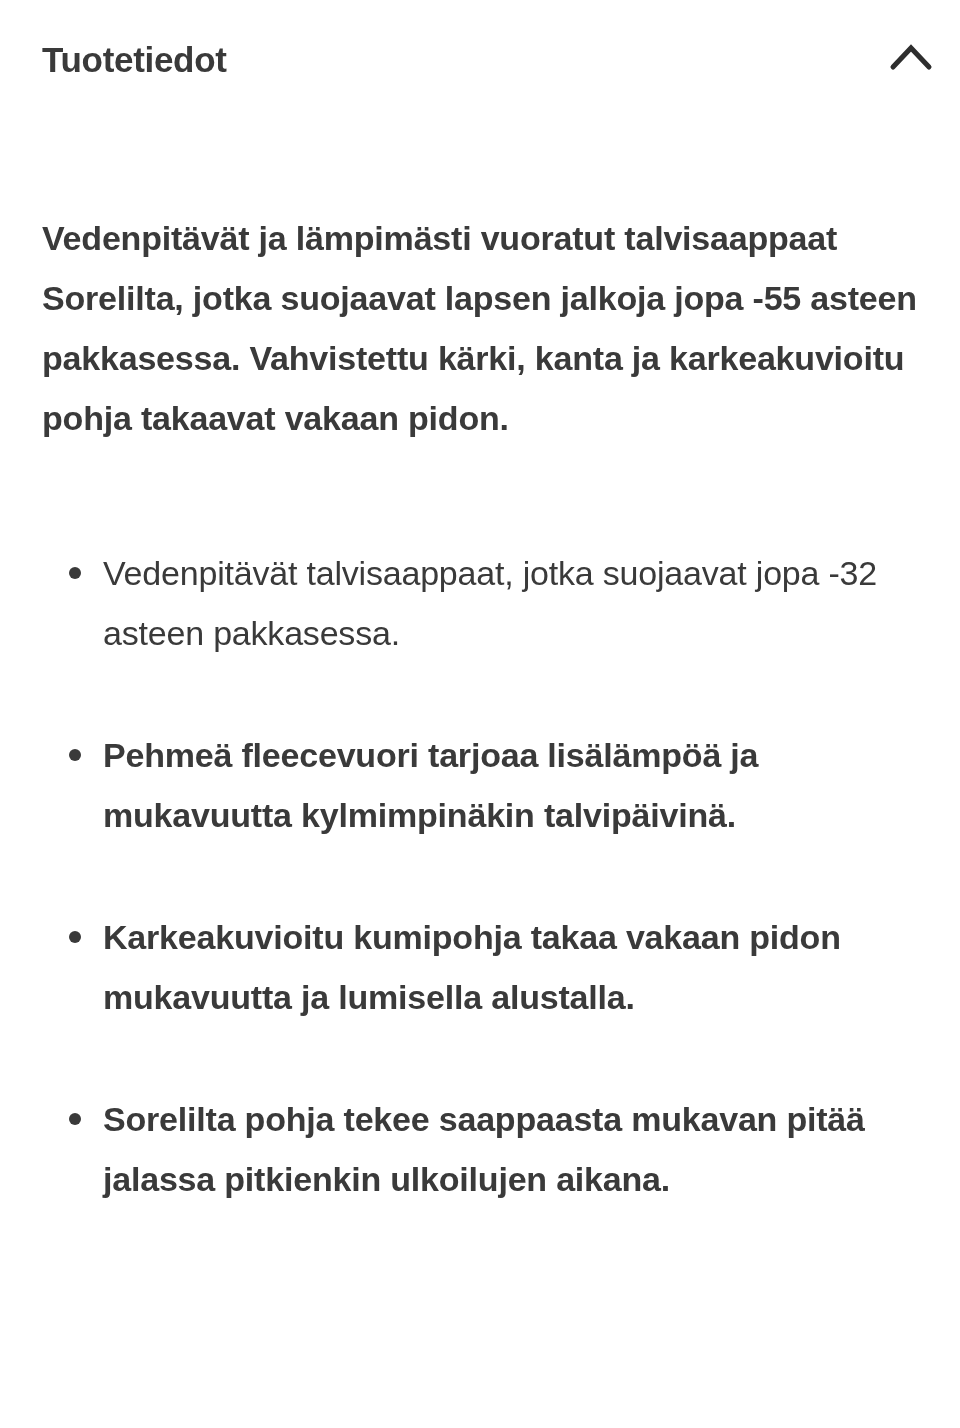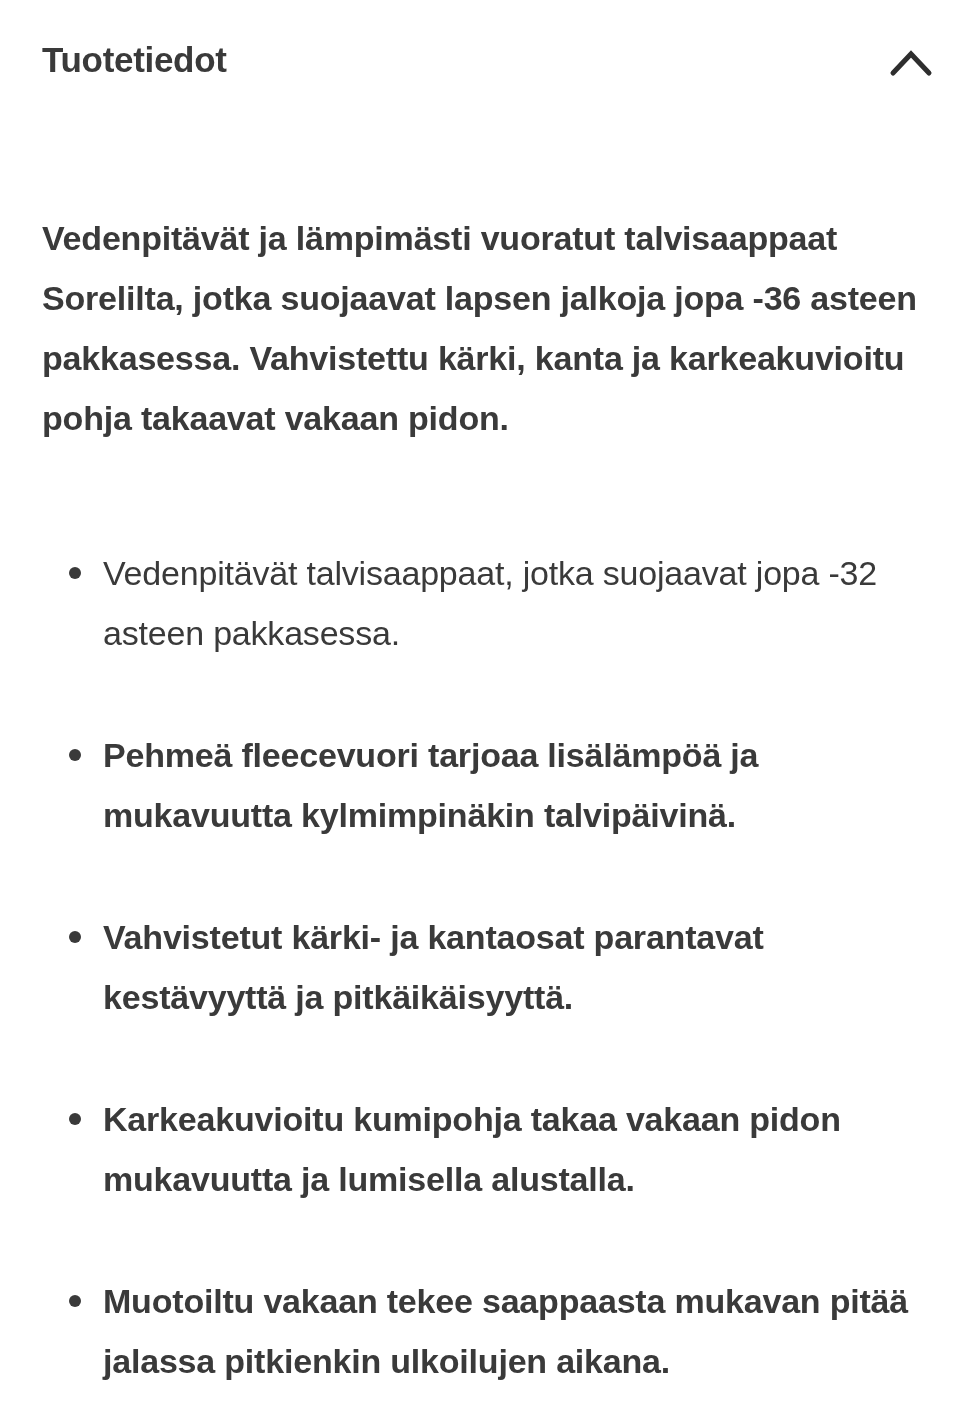--- a/index.html
+++ b/index.html
@@ -13,21 +13,21 @@
     font-family:"Liberation Sans", sans-serif;
     color:var(--text);
     overflow:hidden;
   }
   .panel{
     padding:40px 42px 0 42px;
     width:960px;
   }
   .accordion-header{
     display:flex;
-    align-items:flex-end;
+    align-items:flex-start;
     justify-content:space-between;
     margin-right:-16px; 
     background:none;border:none;width:calc(100% + 16px);
     cursor:pointer;text-align:left;color:inherit;
     font-family:inherit;
   }
   .accordion-title{
     font-size:35px;
     font-weight:700;
     letter-spacing:-0.3px;
@@ -82,28 +82,27 @@
 
   <button class="accordion-header">
     <h2 class="accordion-title">Tuotetiedot</h2>
     <span class="chevron">
       <svg width="46" height="34" viewBox="0 0 46 34" fill="none" xmlns="http://www.w3.org/2000/svg">
         <polyline points="5,27 23,8 41,27" stroke="#2e2e2e" stroke-width="5" stroke-linecap="round" stroke-linejoin="miter" fill="none"></polyline>
       </svg>
     </span>
   </button>
 
-  <p class="description">Vedenpitävät ja lämpimästi vuoratut talvisaappaat Sorelilta, jotka suojaavat lapsen jalkoja jopa -36 asteen pakkasessa. Vahvistettu kärki, kanta ja karkeakuvioitu pohja takaavat vakaan pidon.</p>
+  <p class="description">Vedenpitävät ja lämpimästi vuoratut talvisaappaat Sorelilta, jotka suojaavat lapsen jalkoja jopa -55 asteen pakkasessa. Vahvistettu kärki, kanta ja karkeakuvioitu pohja takaavat vakaan pidon.</p>
 
   <ul class="feature-list">
 
       <li>Vedenpitävät talvisaappaat, jotka suojaavat jopa -32 asteen pakkasessa.</li>
 
       <li>Pehmeä fleecevuori tarjoaa lisälämpöä ja mukavuutta kylmimpinäkin talvipäivinä.</li>
 
-      <li>Vahvistetut kärki- ja kantaosat parantavat kestävyyttä ja pitkäikäisyyttä.</li>
 
       <li>Karkeakuvioitu kumipohja takaa vakaan pidon mukavuutta ja lumisella alustalla.</li>
 
-      <li>Muotoiltu vakaan tekee saappaasta mukavan pitää jalassa pitkienkin ulkoilujen aikana.</li>
+      <li>Sorelilta pohja tekee saappaasta mukavan pitää jalassa pitkienkin ulkoilujen aikana.</li>
     </ul>
 
 </section>
 
 </body></html>

